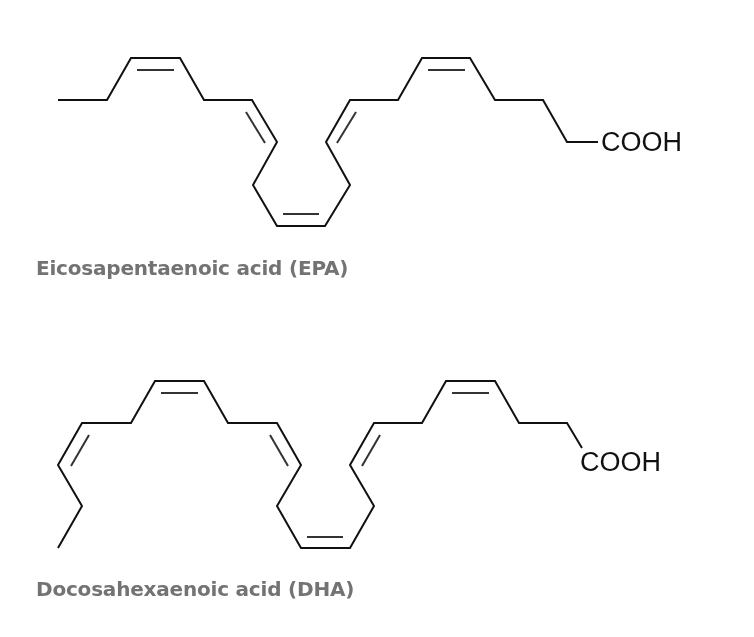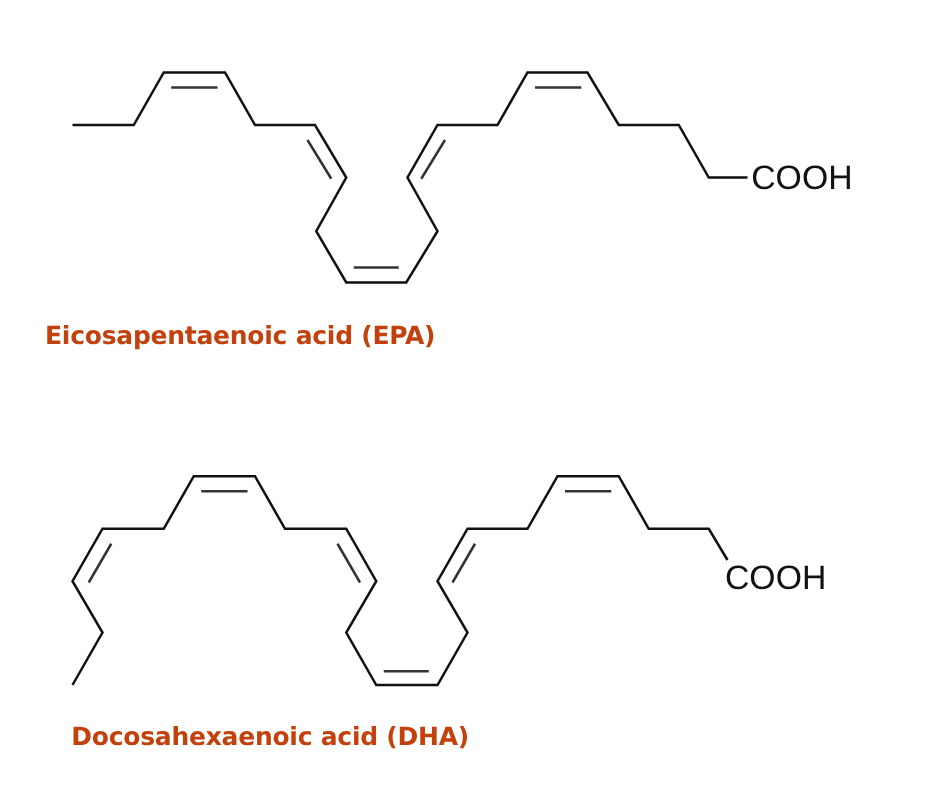--- a/index.html
+++ b/index.html
@@ -1,21 +1,21 @@
 <!DOCTYPE html>
 <html><head>
 <meta charset="utf-8">
 <style>
   html, body { margin: 0; padding: 0; background: #ffffff; }
   body { width: 754px; height: 637px; position: relative; overflow: hidden; }
   #canvas { position: absolute; left: 0; top: 0; width: 754px; height: 637px; }
   .bond { stroke: #111111; stroke-width: 2; fill: none; stroke-linejoin: miter; stroke-linecap: butt; }
   .dbl { stroke: #333333; stroke-width: 2; fill: none; }
   .group-text { font-family: "Liberation Sans", sans-serif; font-size: 27px; fill: #111111; }
-  .caption { position: absolute; font-family: "DejaVu Sans", sans-serif; font-weight: bold; font-size: 20px; color: #c2410c; letter-spacing: -0.2px; white-space: nowrap; }
+  .caption { position: absolute; font-family: "DejaVu Sans", sans-serif; font-weight: bold; font-size: 20px; color: #737373; letter-spacing: -0.2px; white-space: nowrap; }
 </style>
 </head>
 <body>
 
 <svg id="canvas" viewBox="0 0 754 637" xmlns="http://www.w3.org/2000/svg">
 
   <g>
     <polyline class="bond" points="58,100 107,100 131,58 180,58 204,100 252,100 277,142 253,185 277,226 325,226 350,185 326,142 350,100 398,100 422,58 470,58 495,100 543,100 567,142 598,142"></polyline>
 
     <line class="dbl" x1="137" y1="70" x2="174" y2="70"></line>
@@ -32,13 +32,13 @@
     <line class="dbl" x1="161" y1="393" x2="198" y2="393"></line>
     <line class="dbl" x1="270" y1="435" x2="288" y2="466"></line>
     <line class="dbl" x1="307" y1="537" x2="343" y2="537"></line>
     <line class="dbl" x1="380" y1="435" x2="362" y2="466"></line>
     <line class="dbl" x1="452" y1="393" x2="489" y2="393"></line>
     <text class="group-text" x="580" y="471">COOH</text>
   </g>
 </svg>
 
 <div class="caption" style="left:36px; top:256px;">Eicosapentaenoic acid (EPA)</div>
-<div class="caption" style="left:36px; top:577px;margin-left:21px;">Docosahexaenoic acid (DHA)</div>
+<div class="caption" style="left:36px; top:577px;">Docosahexaenoic acid (DHA)</div>
 
 </body></html>

